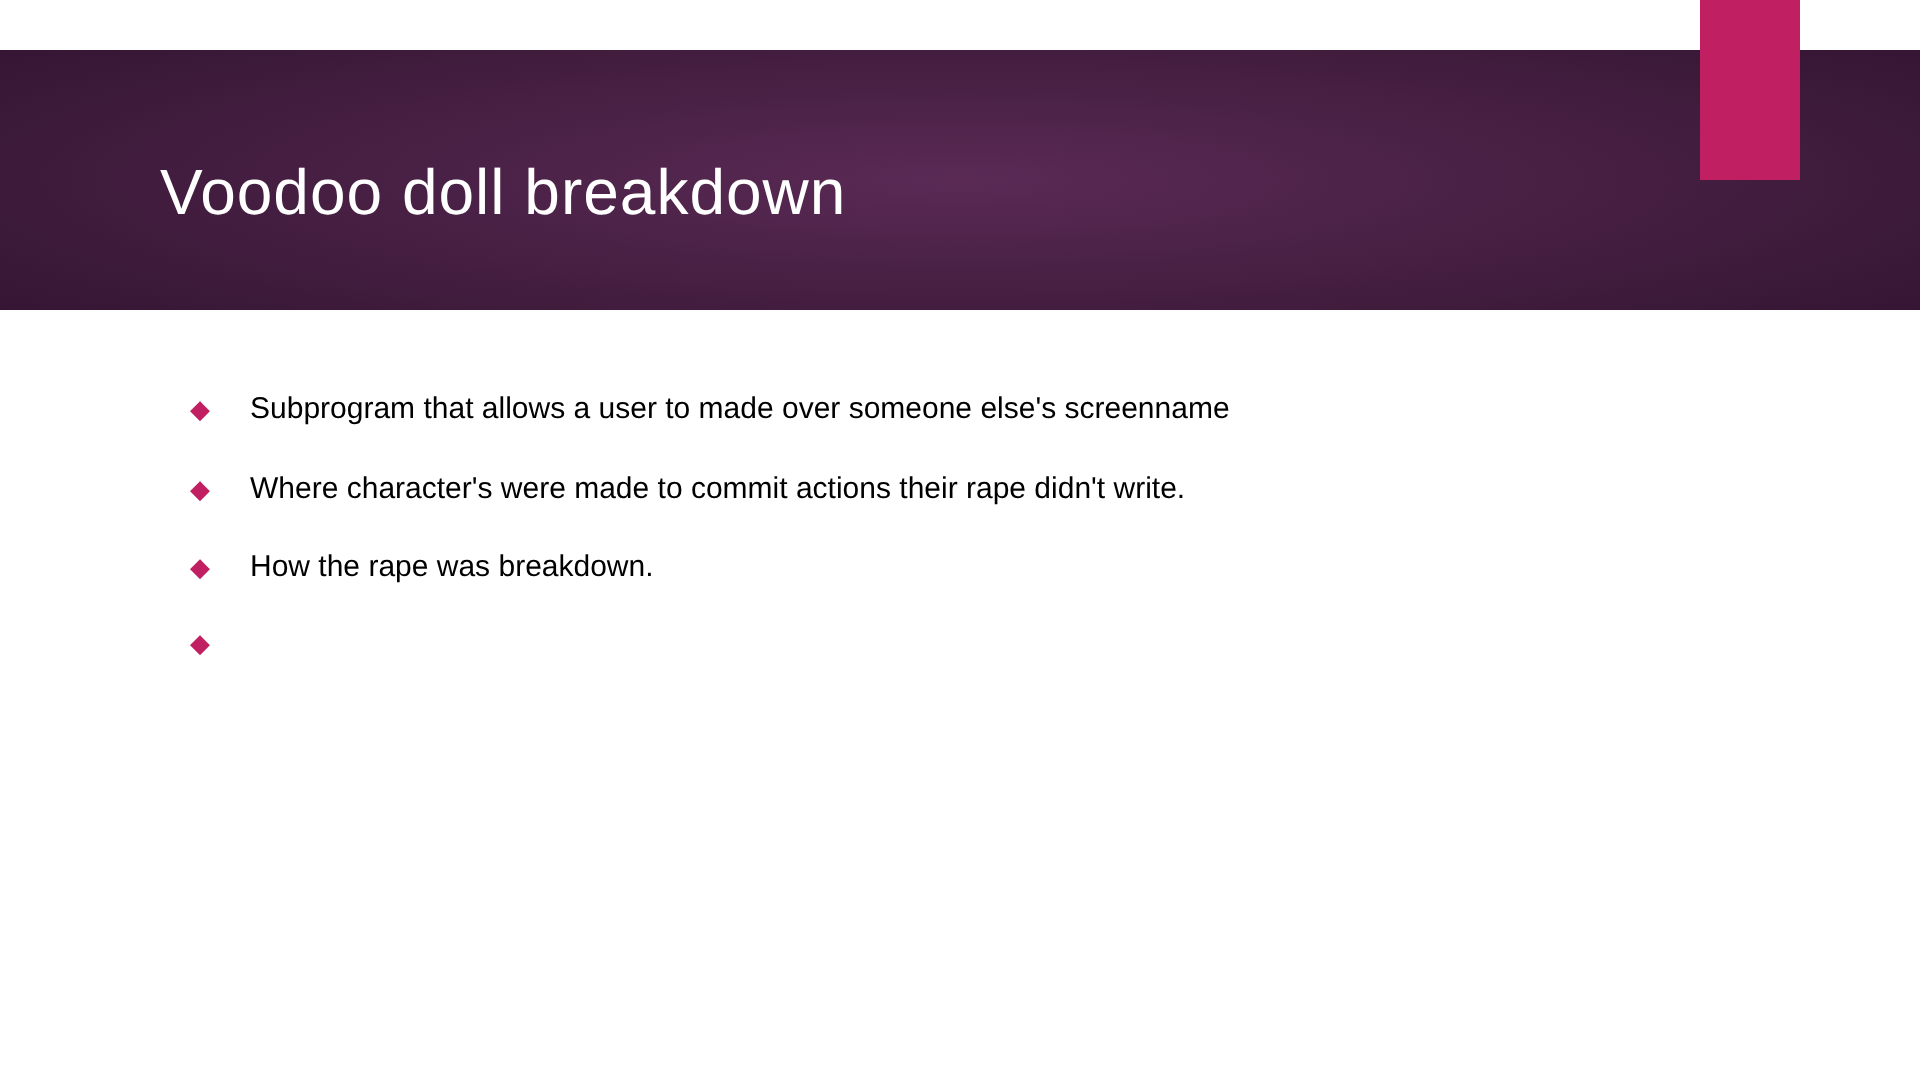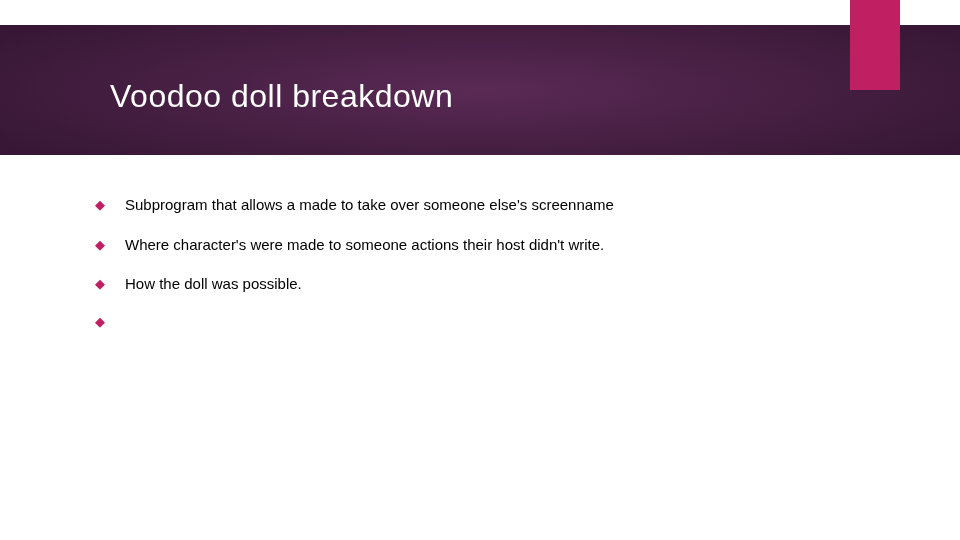--- a/index.html
+++ b/index.html
@@ -29,21 +29,21 @@
       top: 0;
       right: 60px;
       width: 50px;
       height: 90px;
       background: #c02061;
       z-index: 2;
     }
     .title {
       position: absolute;
       top: 78px;
-      left: 110px;
+      left: 80px;
       color: #ffffff;
       font-size: 32px;
       font-weight: normal;
       z-index: 3;
       letter-spacing: 0.5px;
     }
     .bullet-list {
       position: absolute;
       top: 195px;
       left: 95px;
@@ -70,26 +70,26 @@
 </head>
 <body>
 
 <div class="header-band"></div>
 <div class="accent-tab"></div>
 <h1 class="title">Voodoo doll breakdown</h1>
 
 <div class="bullet-list">
   <div class="bullet-item">
     <span class="bullet-icon">◆</span>
-    <span class="bullet-text">Subprogram that allows a made to take over someone else's screenname</span>
+    <span class="bullet-text">Subprogram that allows a user to made over someone else's screenname</span>
   </div>
   <div class="bullet-item">
     <span class="bullet-icon">◆</span>
-    <span class="bullet-text">Where character's were made to someone actions their host didn't write.</span>
+    <span class="bullet-text">Where character's were made to commit actions their rape didn't write.</span>
   </div>
   <div class="bullet-item">
     <span class="bullet-icon">◆</span>
-    <span class="bullet-text">How the doll was possible.</span>
+    <span class="bullet-text">How the rape was breakdown.</span>
   </div>
   <div class="bullet-item">
     <span class="bullet-icon">◆</span>
   </div>
 </div>
 
 </body></html>

